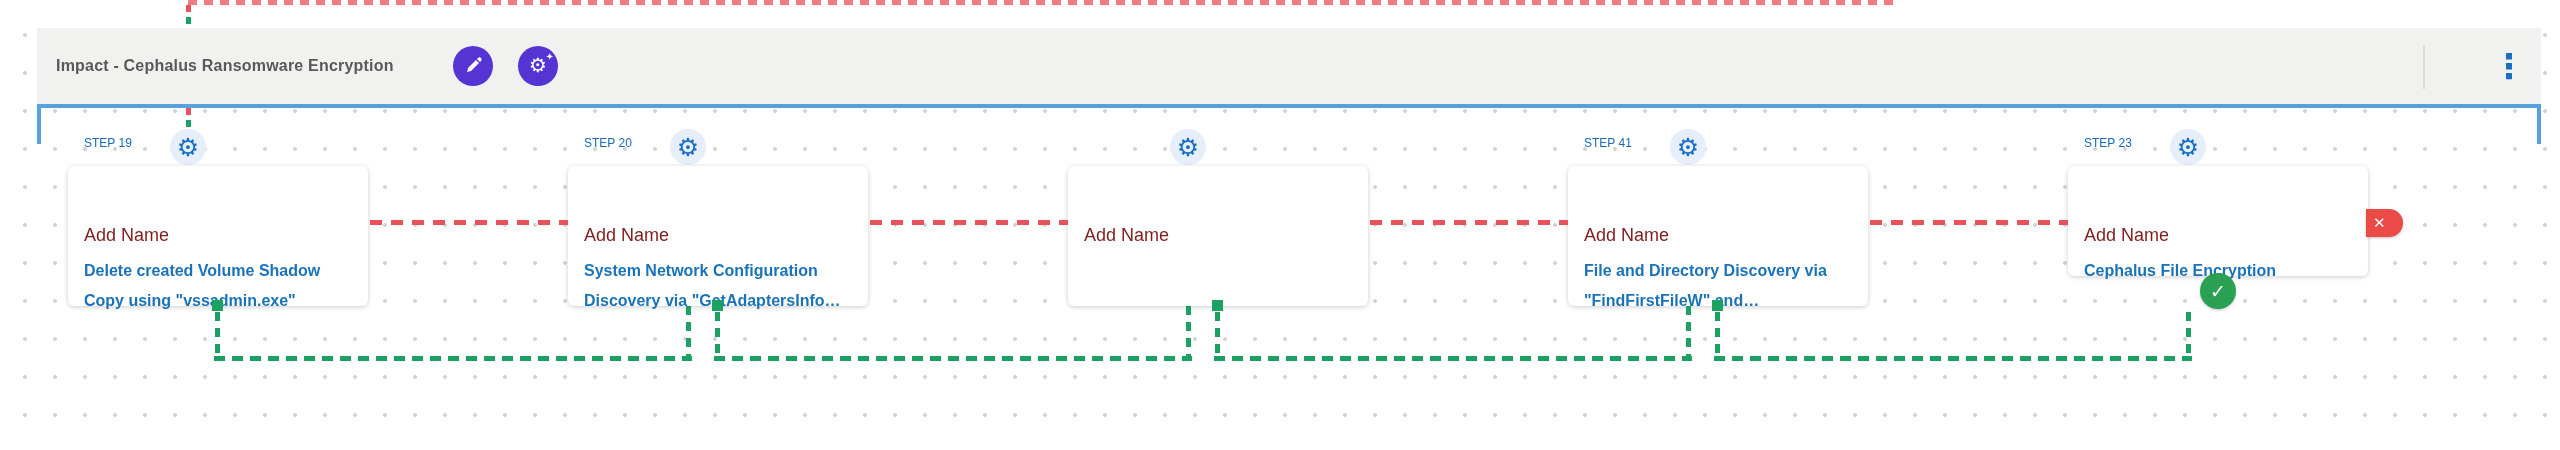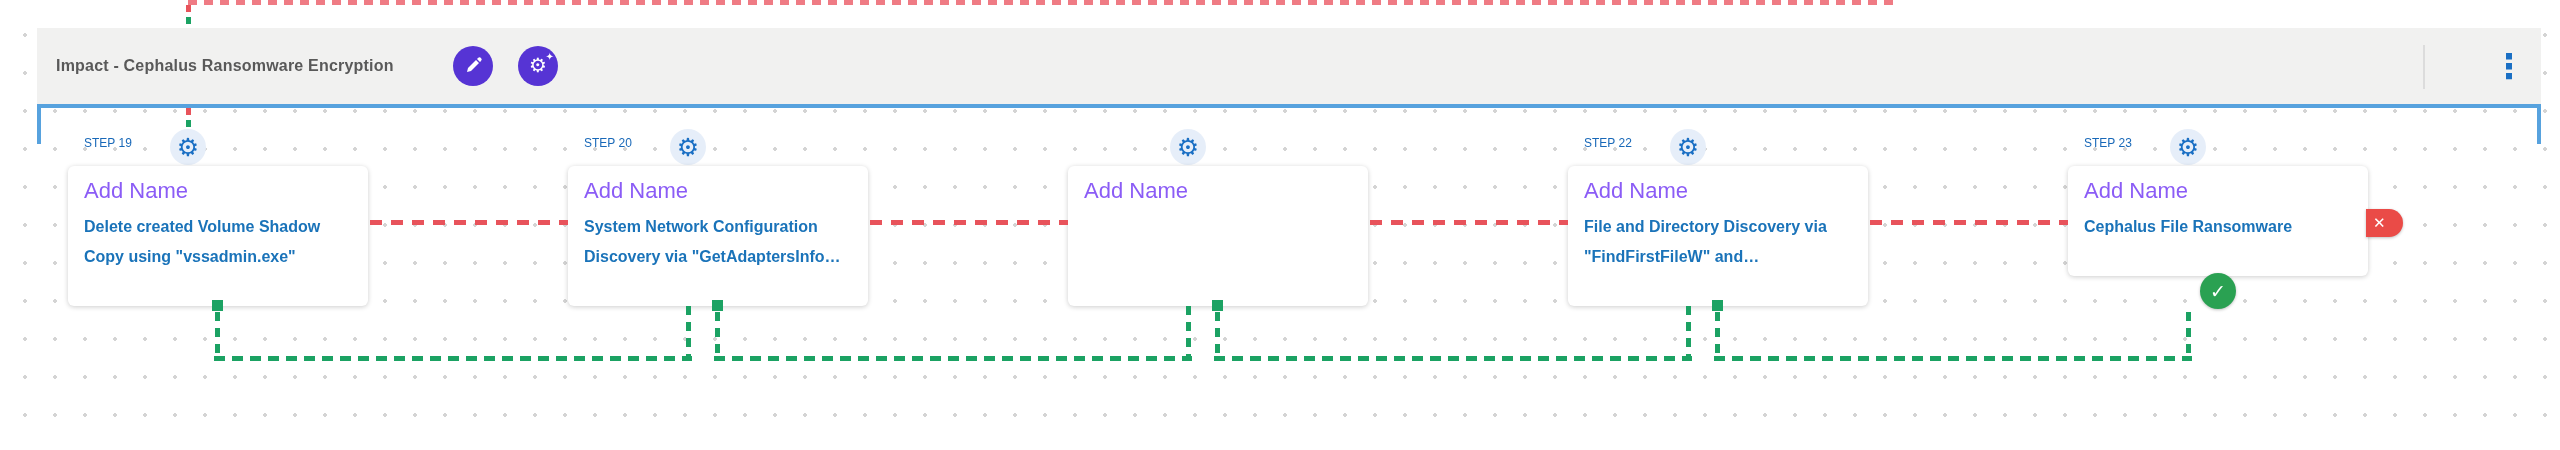--- a/index.html
+++ b/index.html
@@ -25,21 +25,21 @@
     color:#1a6fc4;font-family:"DejaVu Sans",sans-serif;font-size:34px;font-weight:700;cursor:pointer;}
   
   .sel-top{position:absolute;left:37px;top:104px;width:2504px;height:4px;background:#57a2de;}
   .sel-stub{position:absolute;top:104px;width:4px;height:40px;background:#57a2de;}
   
   .step-label{position:absolute;top:136px;font-size:12px;font-weight:400;color:#1868b8;white-space:nowrap;}
   .gear-btn{position:absolute;top:129px;width:36px;height:36px;border-radius:50%;background:#e6eef9;display:flex;align-items:center;justify-content:center;cursor:pointer;}
   .gear-glyph{color:#1a6fc4;font-family:"DejaVu Sans",sans-serif;font-size:25px;line-height:1;}
   .card{position:absolute;top:166px;width:300px;background:#ffffff;border-radius:6px;box-shadow:0 1px 5px rgba(0,0,0,.20);box-sizing:border-box;padding:13px 16px;}
   .card-h140{height:140px;} .card-h110{height:110px;}
-  .add-name{font-size:22px;color:#8b5cf6;line-height:24px;}
+  .add-name{font-size:18px;color:#7f1d1d;line-height:24px;margin-top:44px;}
   .card-link{margin-top:9px;font-size:16px;font-weight:700;color:#1a73b9;line-height:30px;cursor:pointer;}
   
   .badge-x{position:absolute;left:2366px;top:209px;width:37px;height:28px;background:#ea4b47;border-radius:0 14px 14px 0;
     display:flex;align-items:center;justify-content:flex-start;padding-left:7px;box-sizing:border-box;cursor:pointer;
     color:#fff;font-family:"DejaVu Sans",sans-serif;font-size:15px;font-weight:700;box-shadow:0 1px 3px rgba(0,0,0,.25);}
   .badge-check{position:absolute;left:2200px;top:273px;width:36px;height:36px;border-radius:50%;background:#2aa152;
     display:flex;align-items:center;justify-content:center;color:#fff;font-family:"DejaVu Sans",sans-serif;
     font-size:19px;font-weight:700;box-shadow:0 1px 3px rgba(0,0,0,.25);}
 </style>
 </head>
@@ -90,36 +90,36 @@
   </div>
 
   <div class="step-label" style="left:1084px;margin-top:41px;">STEP 21</div>
   <div class="gear-btn" style="left:1170px;">
     <span class="gear-glyph">⚙</span>
   </div>
   <div class="card card-h140" style="left:1068px;">
     <div class="add-name">Add Name</div>
   </div>
 
-  <div class="step-label" style="left:1584px;">STEP 22</div>
+  <div class="step-label" style="left:1584px;">STEP 41</div>
   <div class="gear-btn" style="left:1670px;">
     <span class="gear-glyph">⚙</span>
   </div>
   <div class="card card-h140" style="left:1568px;">
     <div class="add-name">Add Name</div>
     <div class="card-link">File and Directory Discovery via "FindFirstFileW" and…</div>
   </div>
 
   <div class="step-label" style="left:2084px;text-align:right;">STEP 23</div>
   <div class="gear-btn" style="left:2170px;">
     <span class="gear-glyph">⚙</span>
   </div>
   <div class="card card-h110" style="left:2068px;">
     <div class="add-name">Add Name</div>
-    <div class="card-link">Cephalus File Ransomware</div>
+    <div class="card-link">Cephalus File Encryption</div>
   </div>
   <div class="badge-x">
     <span>✕</span>
   </div>
   <div class="badge-check">
     <span>✓</span>
   </div>
 
   <div class="dash-red-h" style="left:370px;top:220px;width:198px;"></div>
   <div class="dash-red-h" style="left:870px;top:220px;width:198px;"></div>

